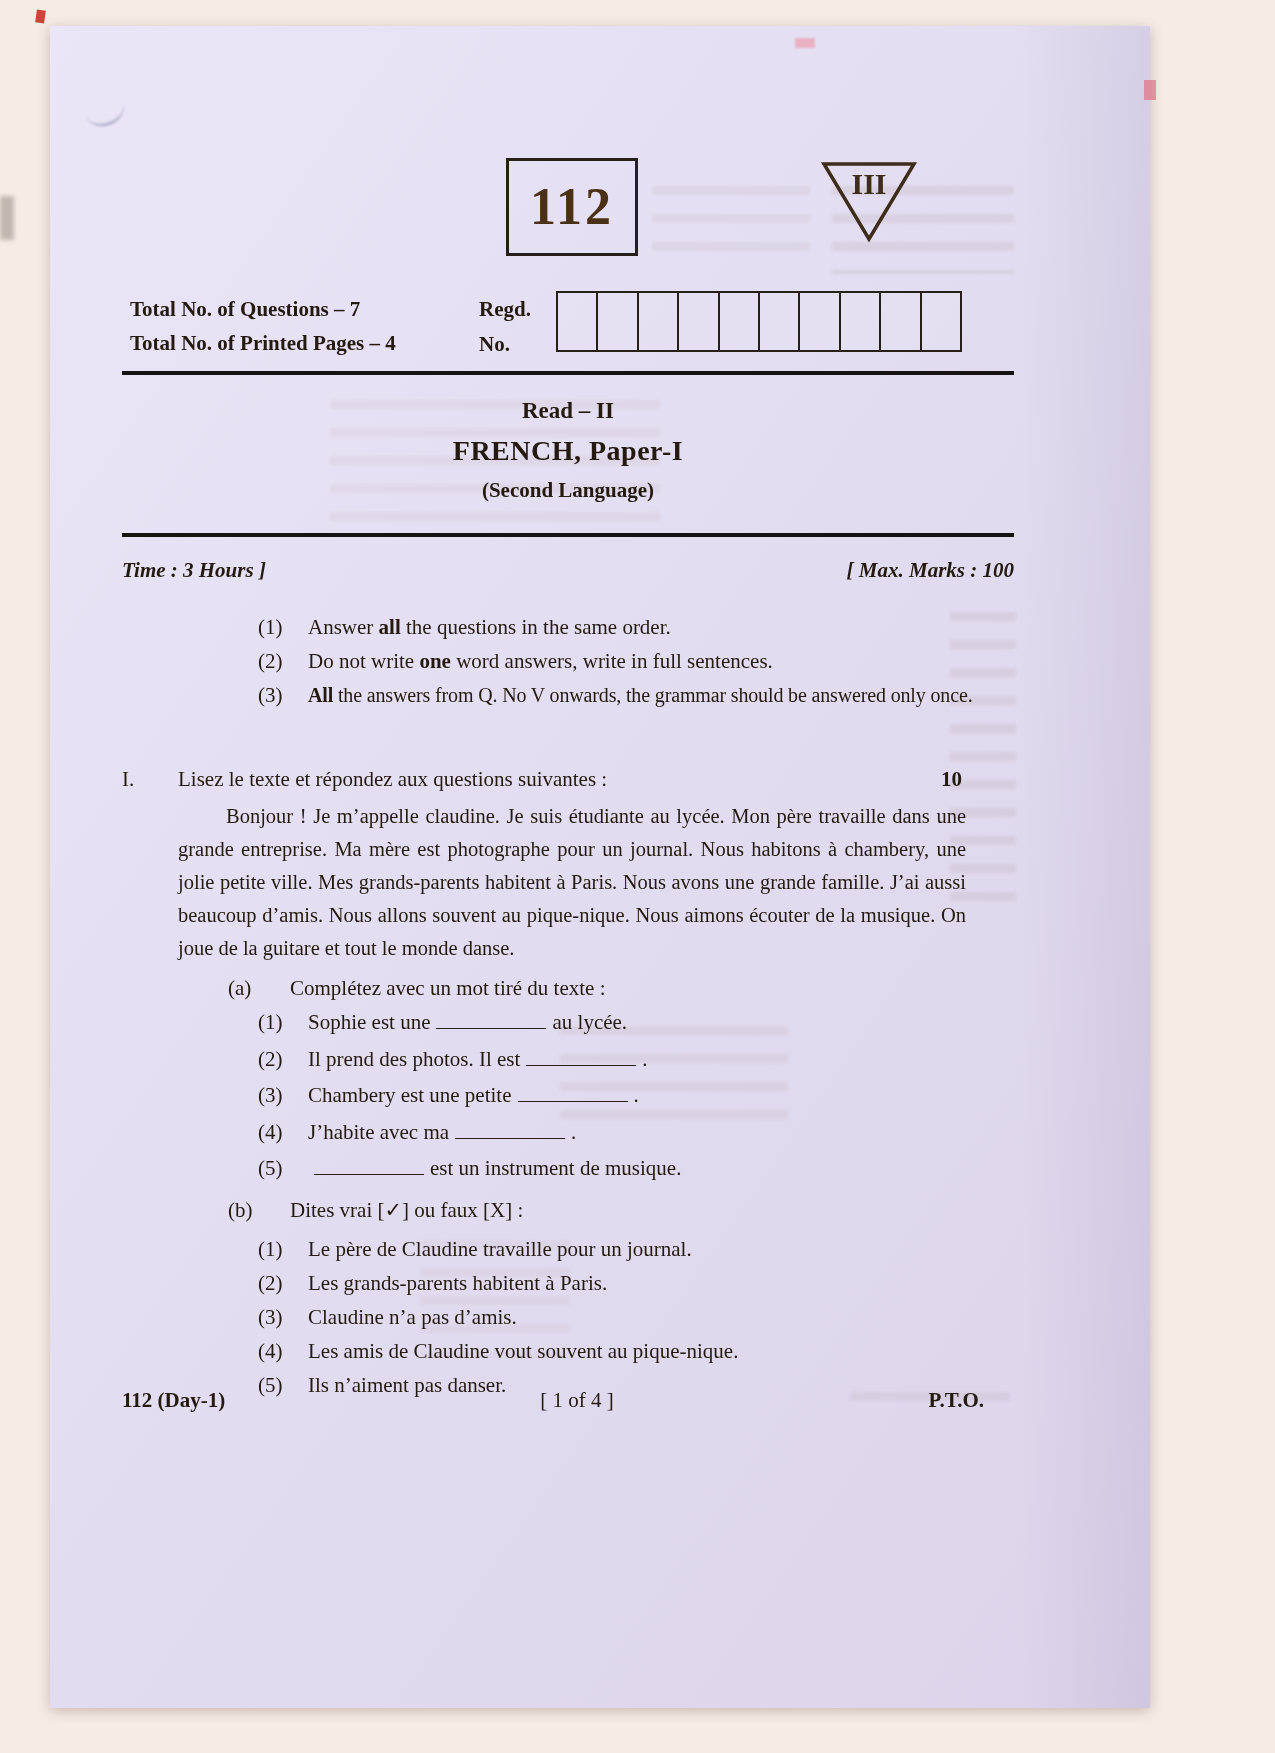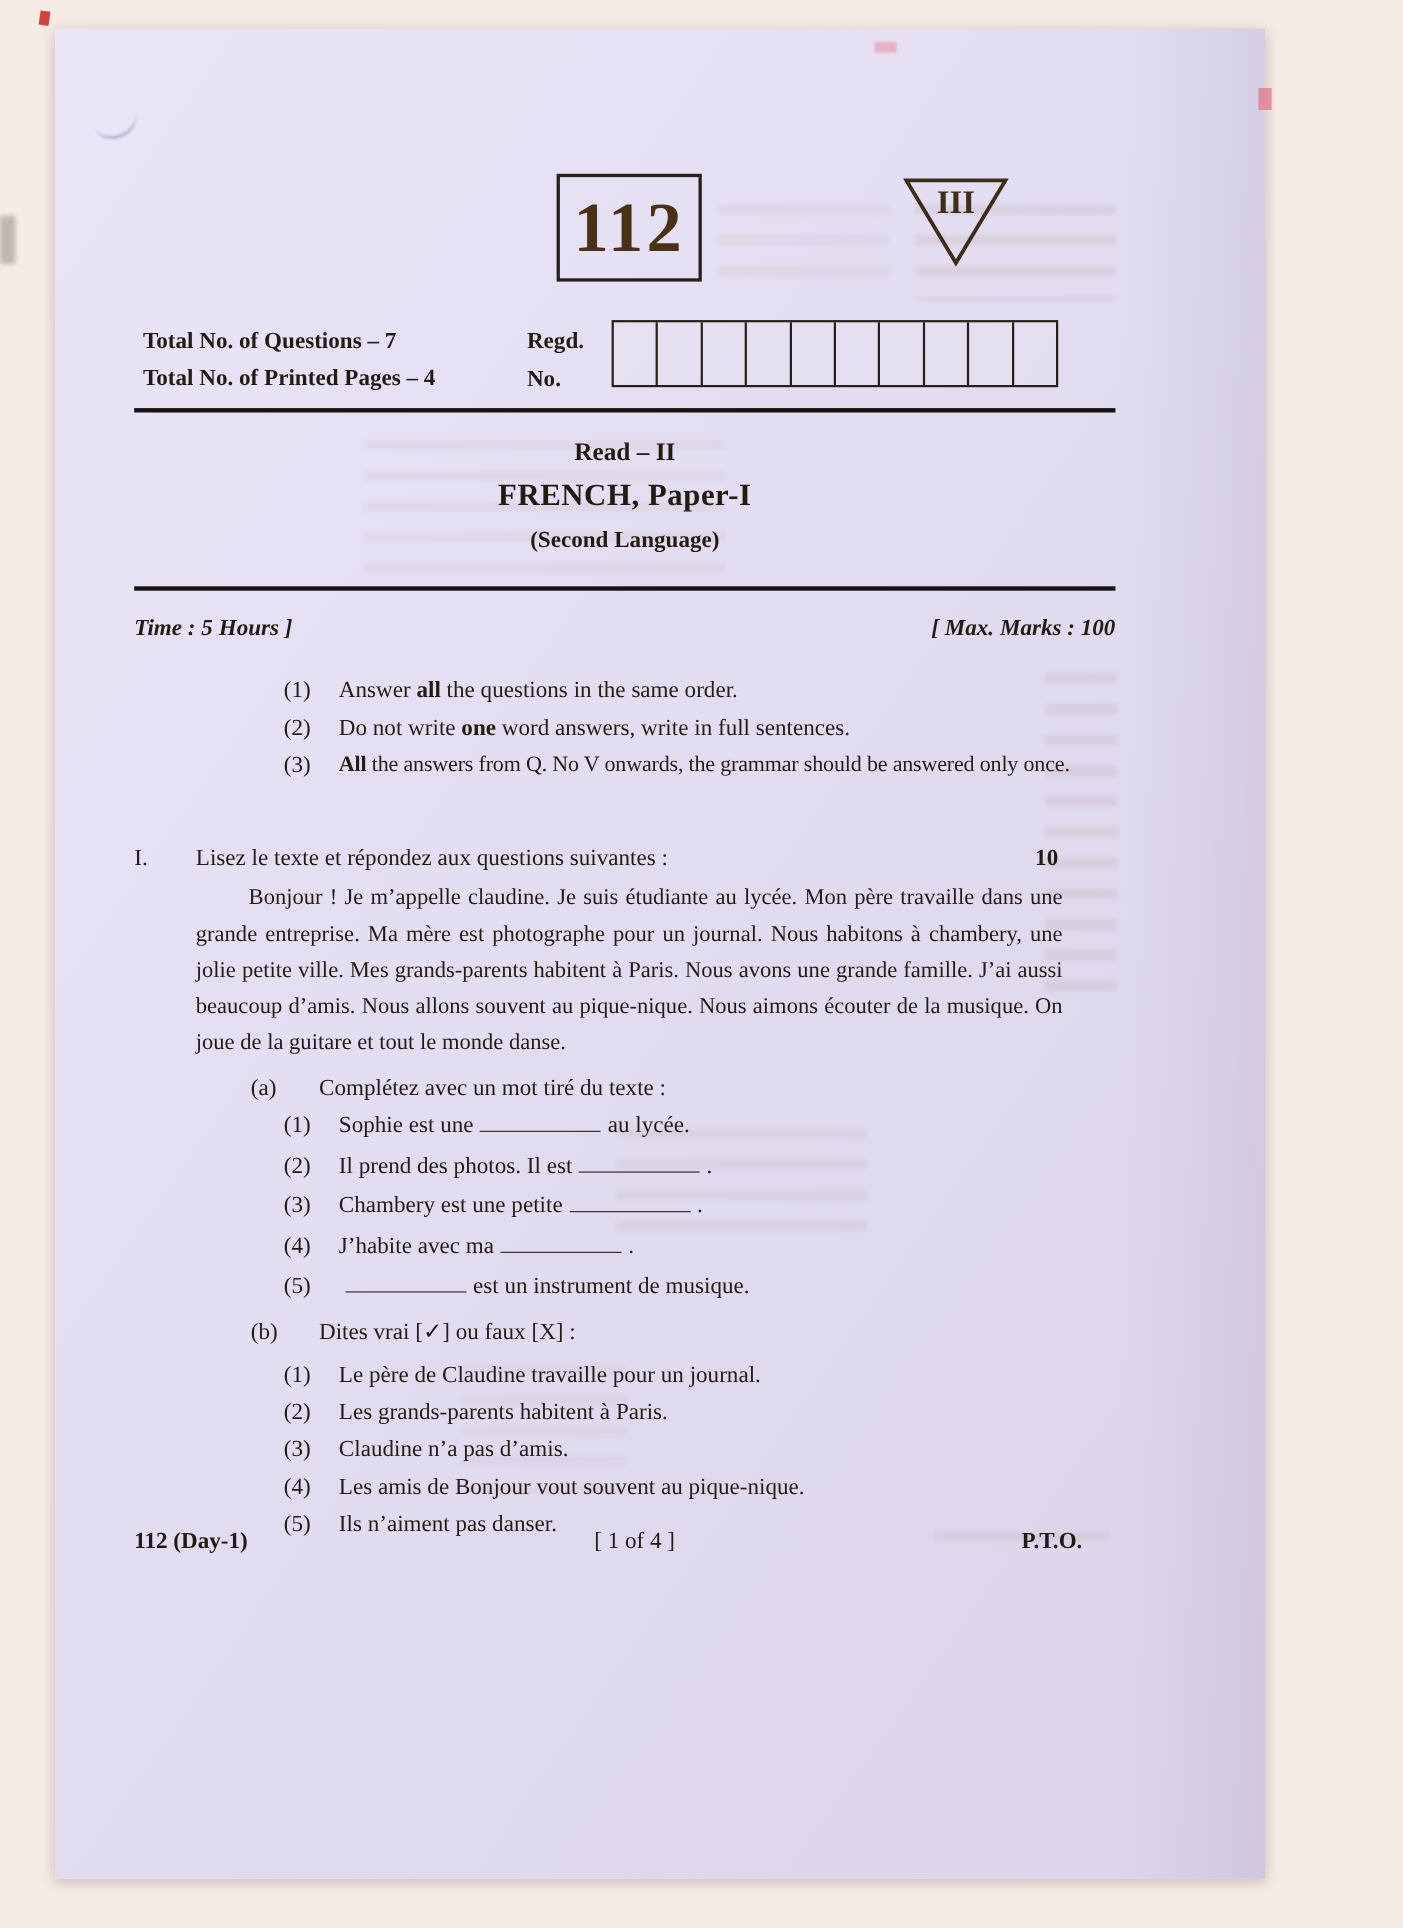--- a/index.html
+++ b/index.html
@@ -45,21 +45,21 @@
   .g5 { left:560px; top:1026px; width:228px; height:108px; opacity:.4; }
   .g6 { left:420px; top:1240px; width:150px; height:118px; opacity:.25; }
   .g7 { left:850px; top:1392px; width:160px; height:28px; opacity:.4; }
 
   
   .code-box {
     position:absolute; left:506px; top:158px; width:132px; height:98px;
     border:3px solid #262018; display:flex; align-items:center; justify-content:center;
   }
   .code-box .code {
-    font-size:64px; font-weight:bold; color:#4a3116; letter-spacing:3px; line-height:1;
+    font-size:52px; font-weight:bold; color:#4a3116; letter-spacing:3px; line-height:1;
   }
   .triangle { position:absolute; left:820px; top:160px; }
   .tri-text { font:bold 30px "Liberation Serif","DejaVu Serif",serif; fill:#3e2d1a; }
 
   
   .meta { position:absolute; left:130px; top:292px; font-weight:bold; line-height:34px; }
   .regd-label { position:absolute; left:479px; top:292px; font-weight:bold; line-height:35px; }
   .regd-grid {
     position:absolute; left:556px; top:291px; width:406px; height:61px;
     border:2.5px solid #262018; display:flex; background:rgba(255,255,255,0.06);
@@ -169,21 +169,21 @@
 
 <div class="titles">
   <div class="part">Read – II</div>
   <div class="subject">FRENCH, Paper-I</div>
   <div class="language">(Second Language)</div>
 </div>
 
 <div class="rule rule-2"></div>
 
 <div class="time-row">
-  <span>Time : 5 Hours ]</span>
+  <span>Time : 3 Hours ]</span>
   <span>[ Max. Marks : 100</span>
 </div>
 
 <div class="note">
   <div class="note-item">
     <span class="num">(1)</span>
     <span class="txt"><span>Answer </span><b>all</b><span> the questions in the same order.</span></span>
   </div>
   <div class="note-item">
     <span class="num">(2)</span>
@@ -243,21 +243,21 @@
     <div class="q-item">
       <span class="num">(2)</span>
       <span class="txt">Les grands-parents habitent à Paris.</span>
     </div>
     <div class="q-item">
       <span class="num">(3)</span>
       <span class="txt">Claudine n’a pas d’amis.</span>
     </div>
     <div class="q-item">
       <span class="num">(4)</span>
-      <span class="txt">Les amis de Bonjour vout souvent au pique-nique.</span>
+      <span class="txt">Les amis de Claudine vout souvent au pique-nique.</span>
     </div>
     <div class="q-item">
       <span class="num">(5)</span>
       <span class="txt">Ils n’aiment pas danser.</span>
     </div>
   </div>
 </div>
 
 <div class="footer">
   <span class="f-left">112 (Day-1)</span>

